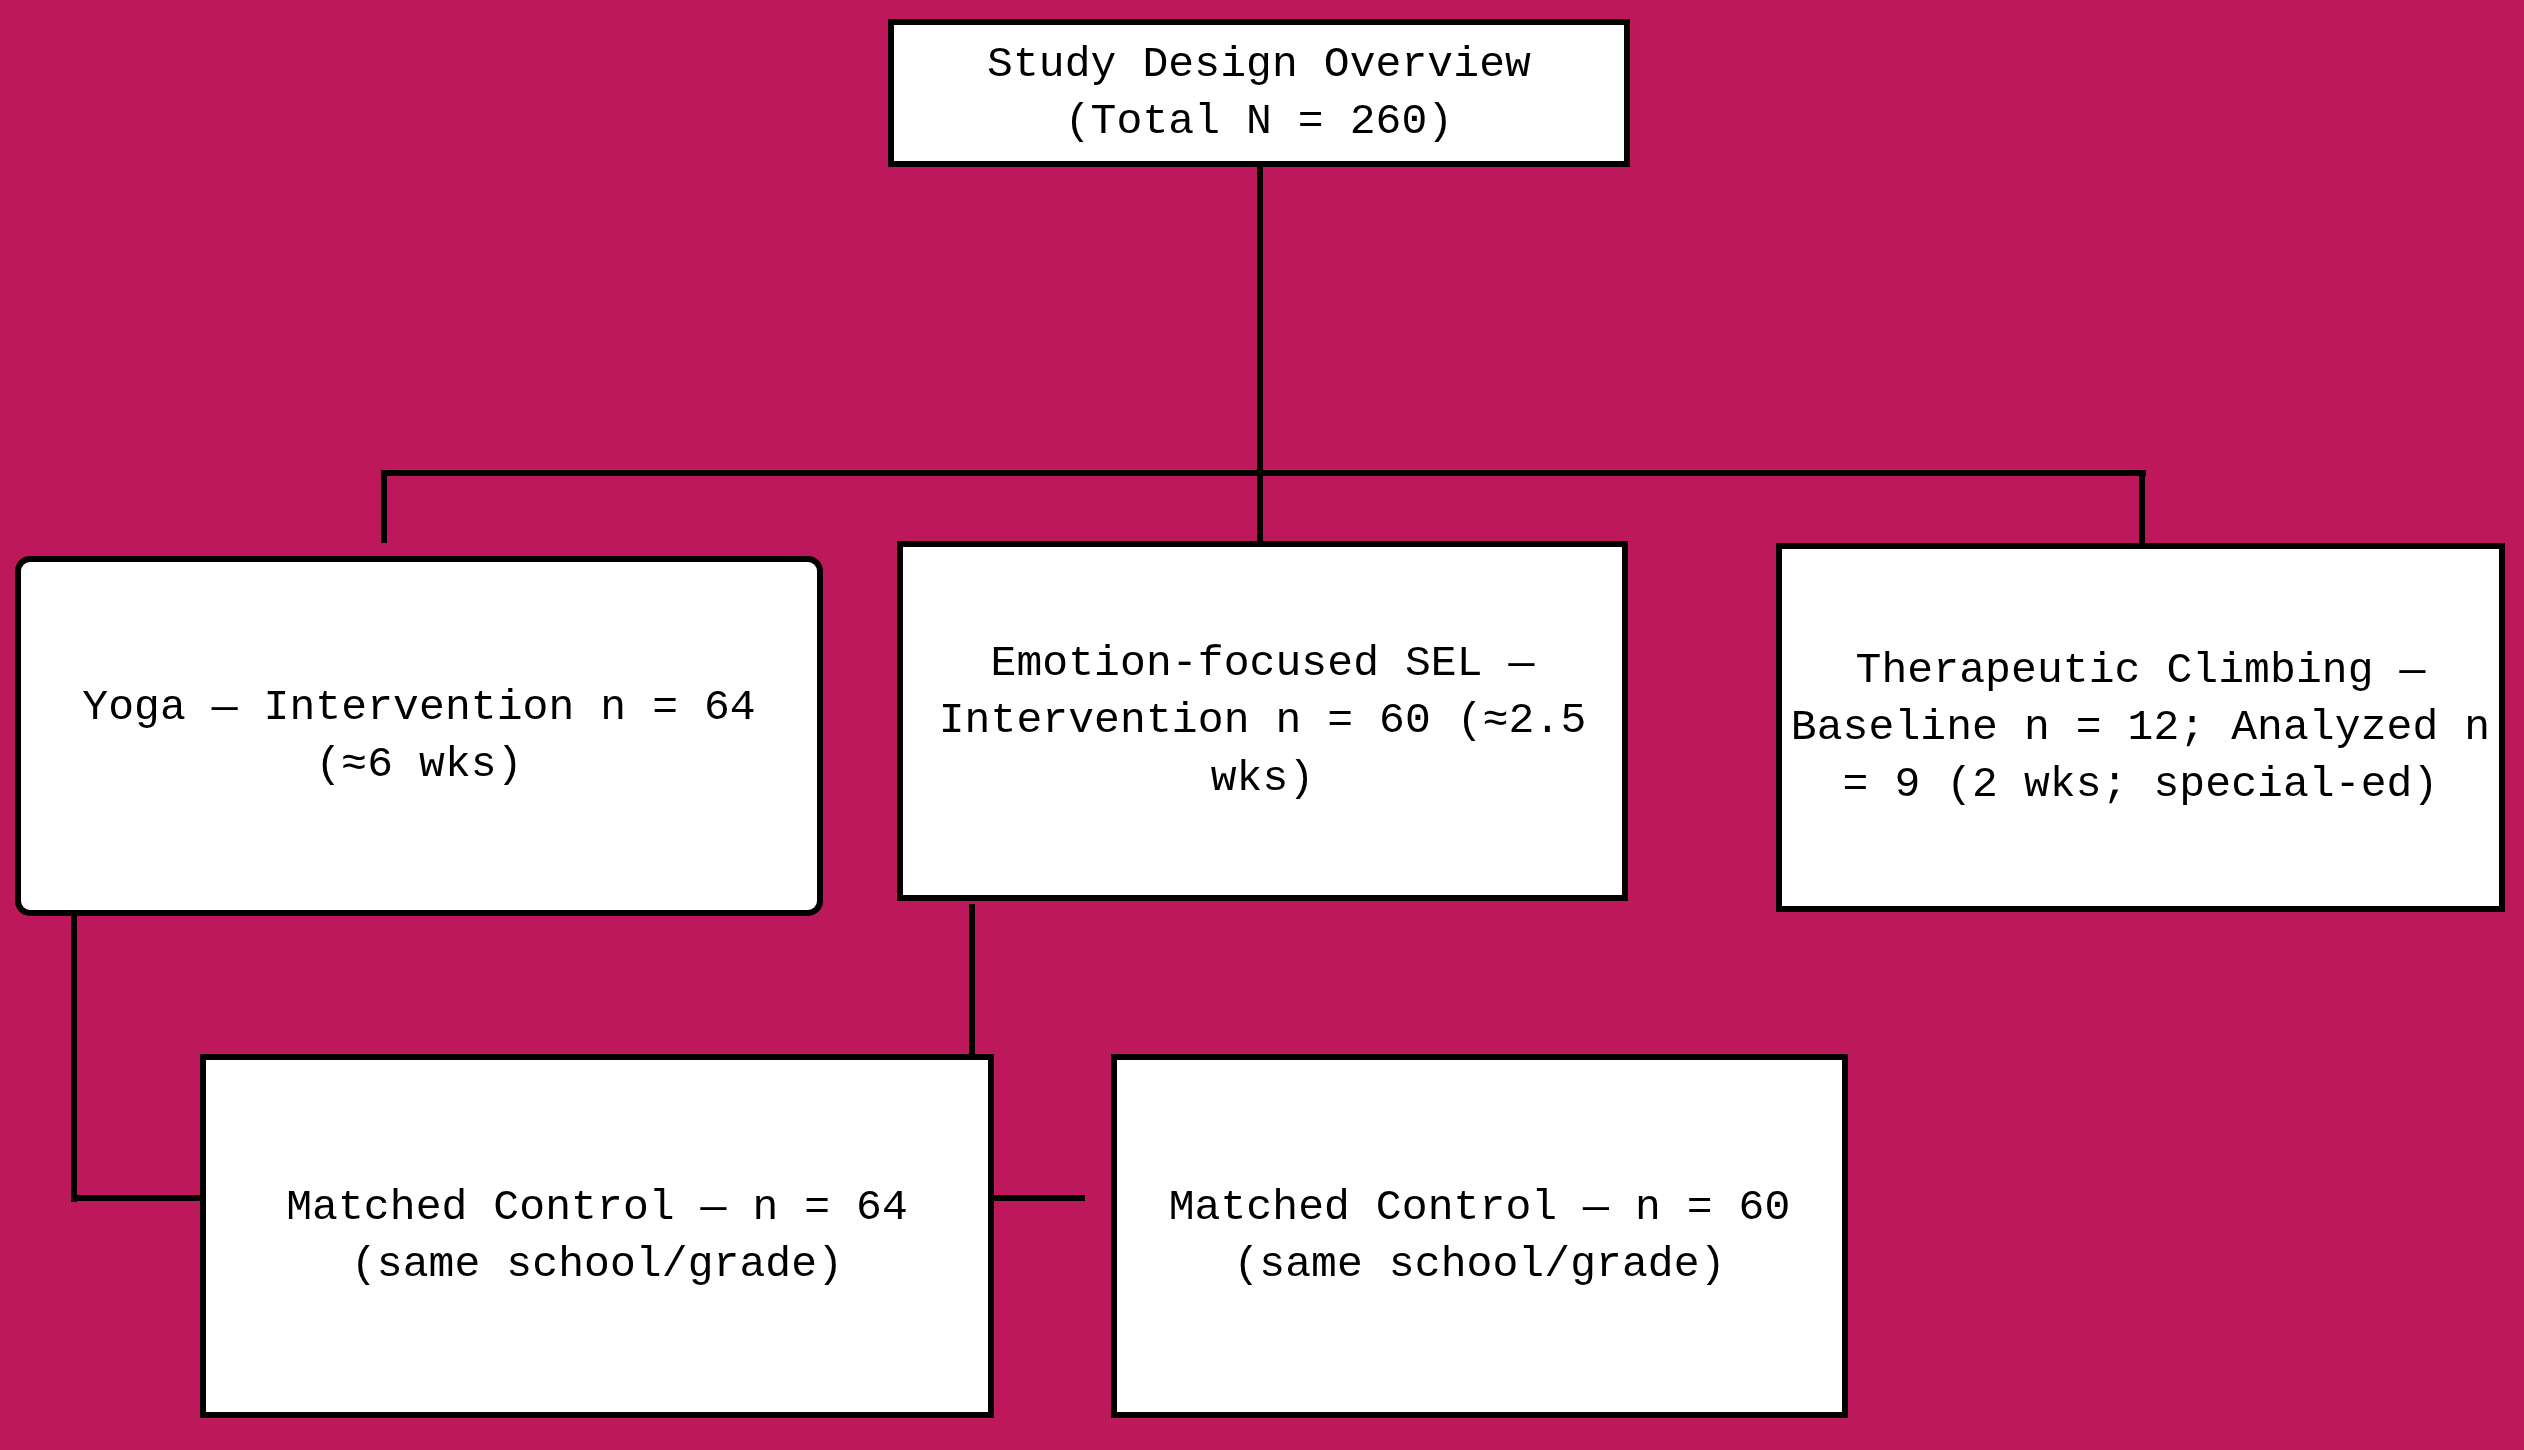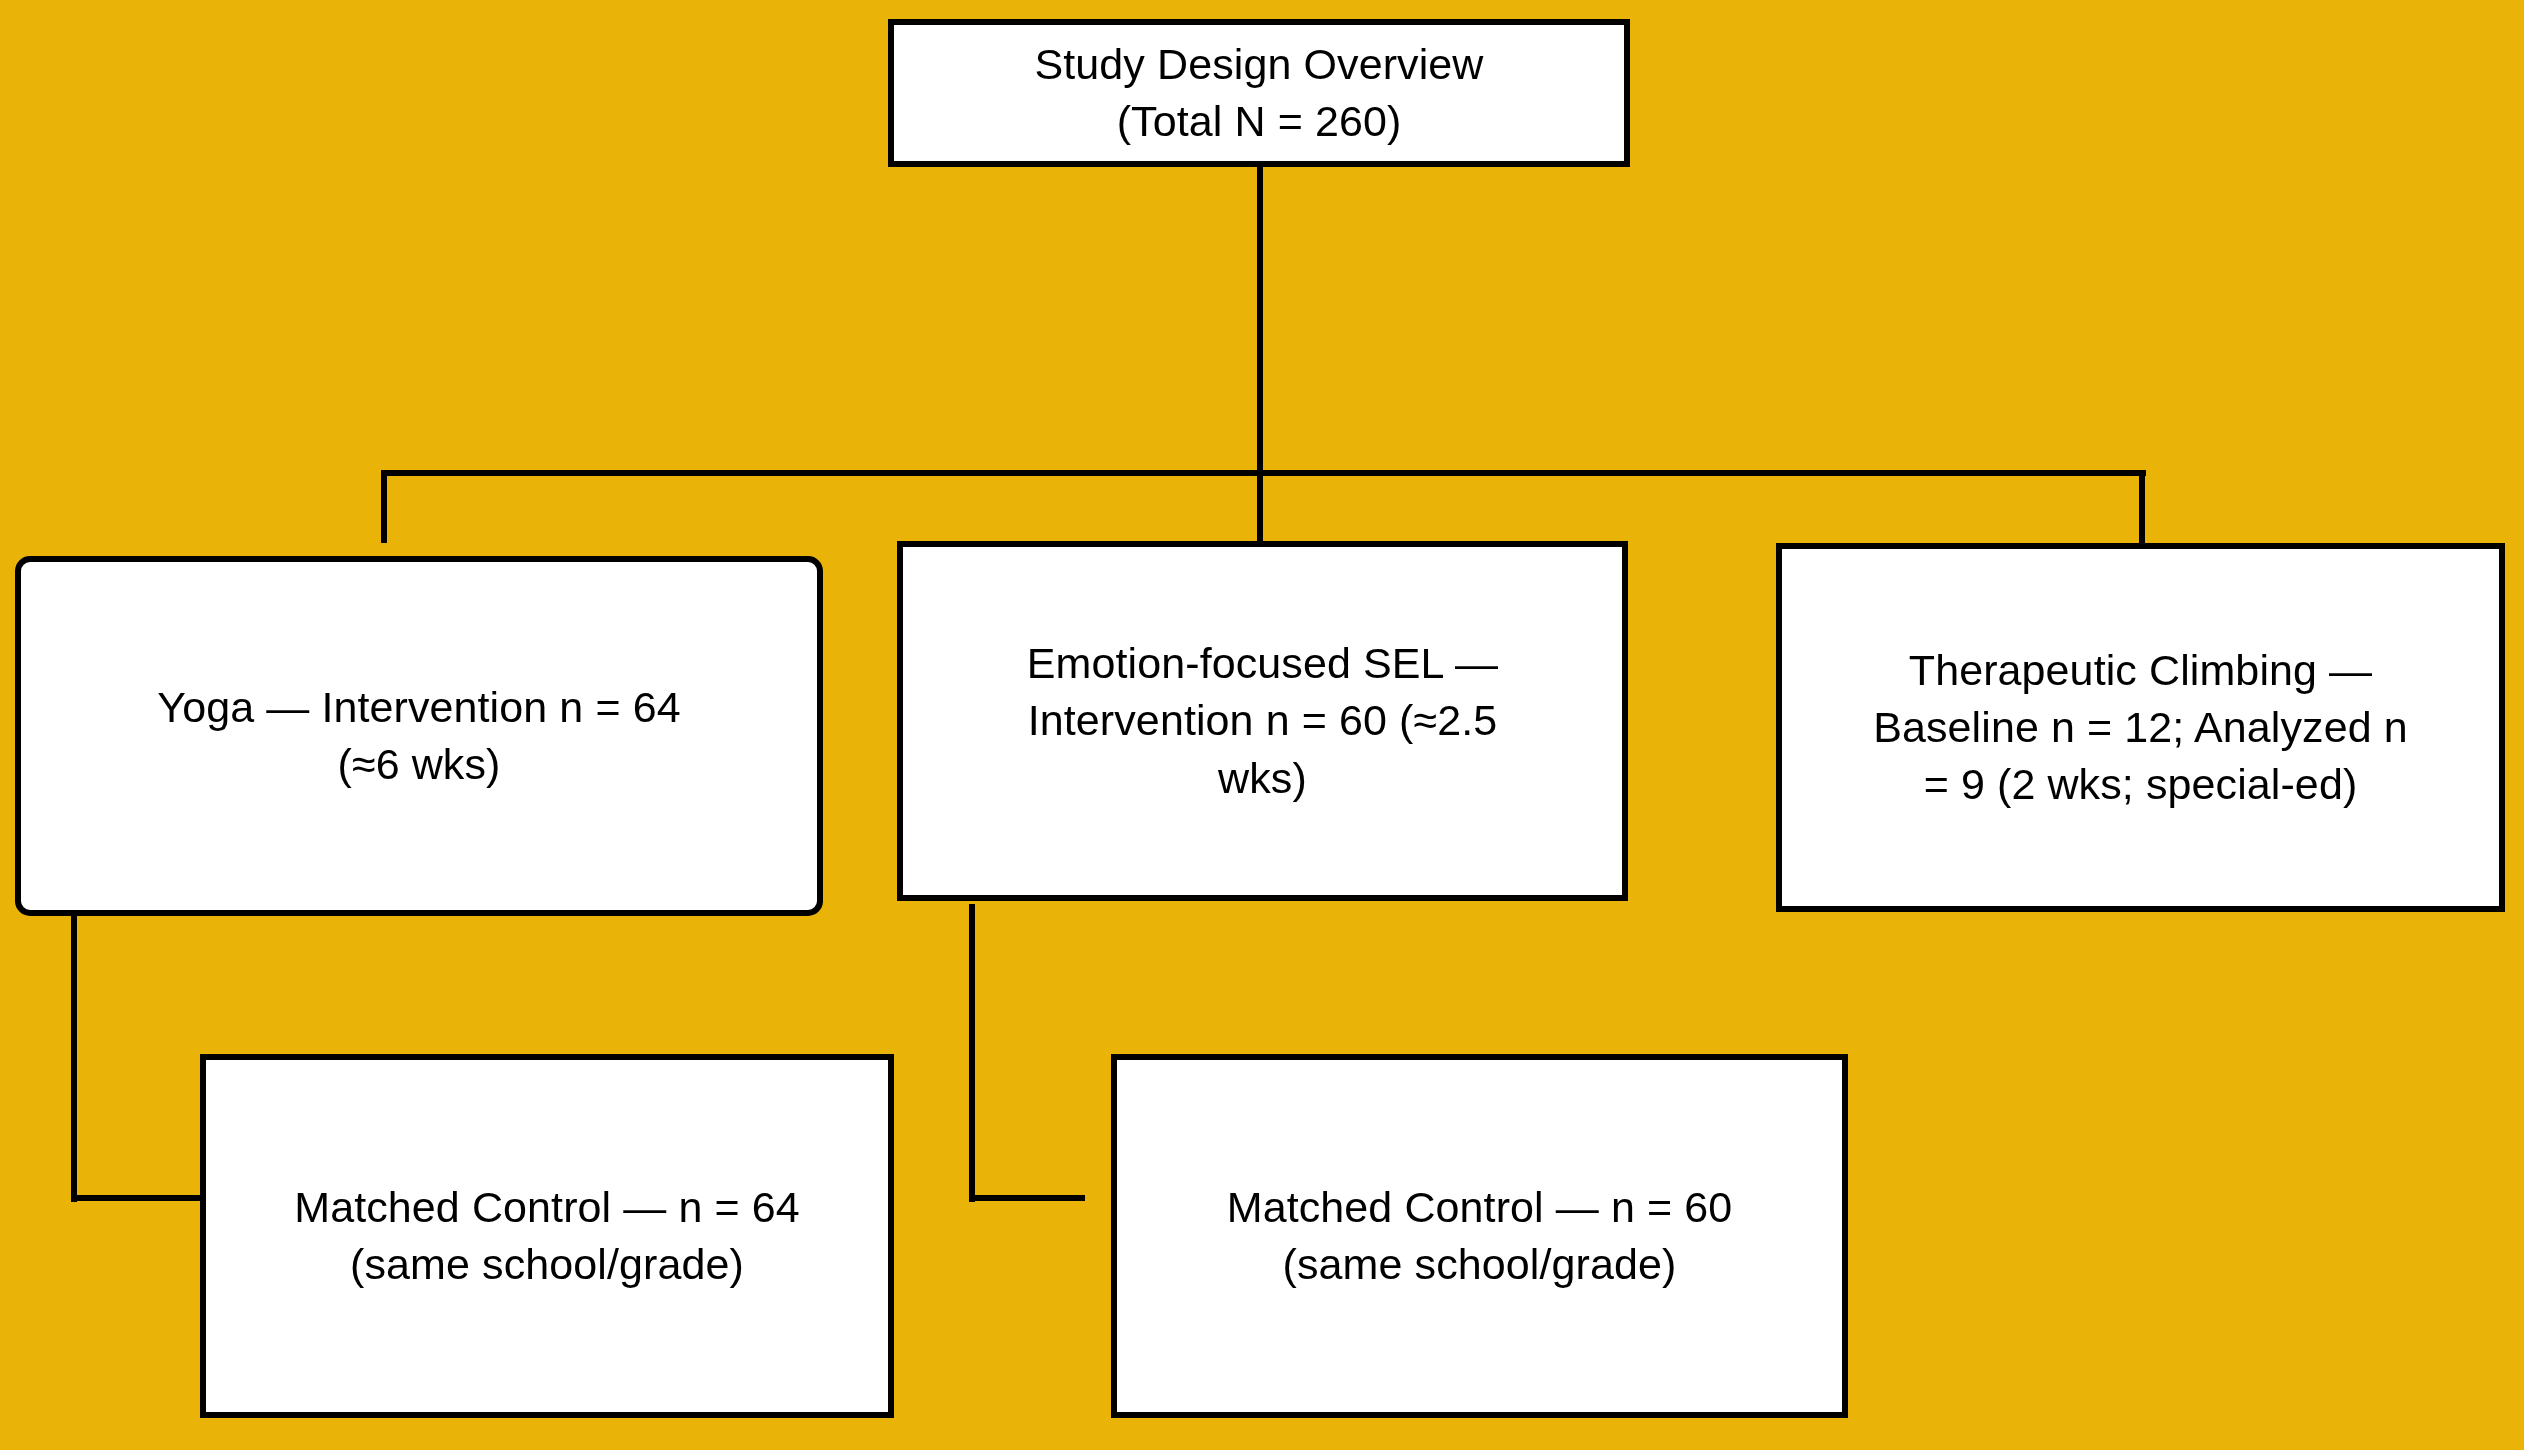--- a/index.html
+++ b/index.html
@@ -5,23 +5,23 @@
 <style>
   html, body {
     margin: 0;
     padding: 0;
     background: #ffffff;
   }
   #canvas {
     position: relative;
     width: 2525px;
     height: 1450px;
-    background: #eab308;
+    background: #be185d;
     overflow: hidden;
-    font-family: Liberation Sans, sans-serif;
+    font-family: Liberation Mono, monospace;
   }
   .node {
     position: absolute;
     box-sizing: border-box;
     background: #ffffff;
     border: 6.2px solid #000000;
     display: flex;
     align-items: center;
     justify-content: center;
     z-index: 2;
@@ -82,21 +82,21 @@
 Intervention n = 60 (≈2.5
 wks)</span>
   </div>
 
   <div class="node" style="left:1776px; top:543px; width:729px; height:369px;justify-content:flex-end;">
     <span class="node-label">Therapeutic Climbing —
 Baseline n = 12; Analyzed n
 = 9 (2 wks; special-ed)</span>
   </div>
 
-  <div class="node" style="left:200px; top:1054px; width:694px; height:364px;">
+  <div class="node" style="left:200px; top:1054px; width:794px; height:364px;">
     <span class="node-label">Matched Control — n = 64
 (same school/grade)</span>
   </div>
 
   <div class="node" style="left:1079px; top:1054px; width:737px; height:364px;margin-left:32px;">
     <span class="node-label">Matched Control — n = 60
 (same school/grade)</span>
   </div>
 
 </div>

